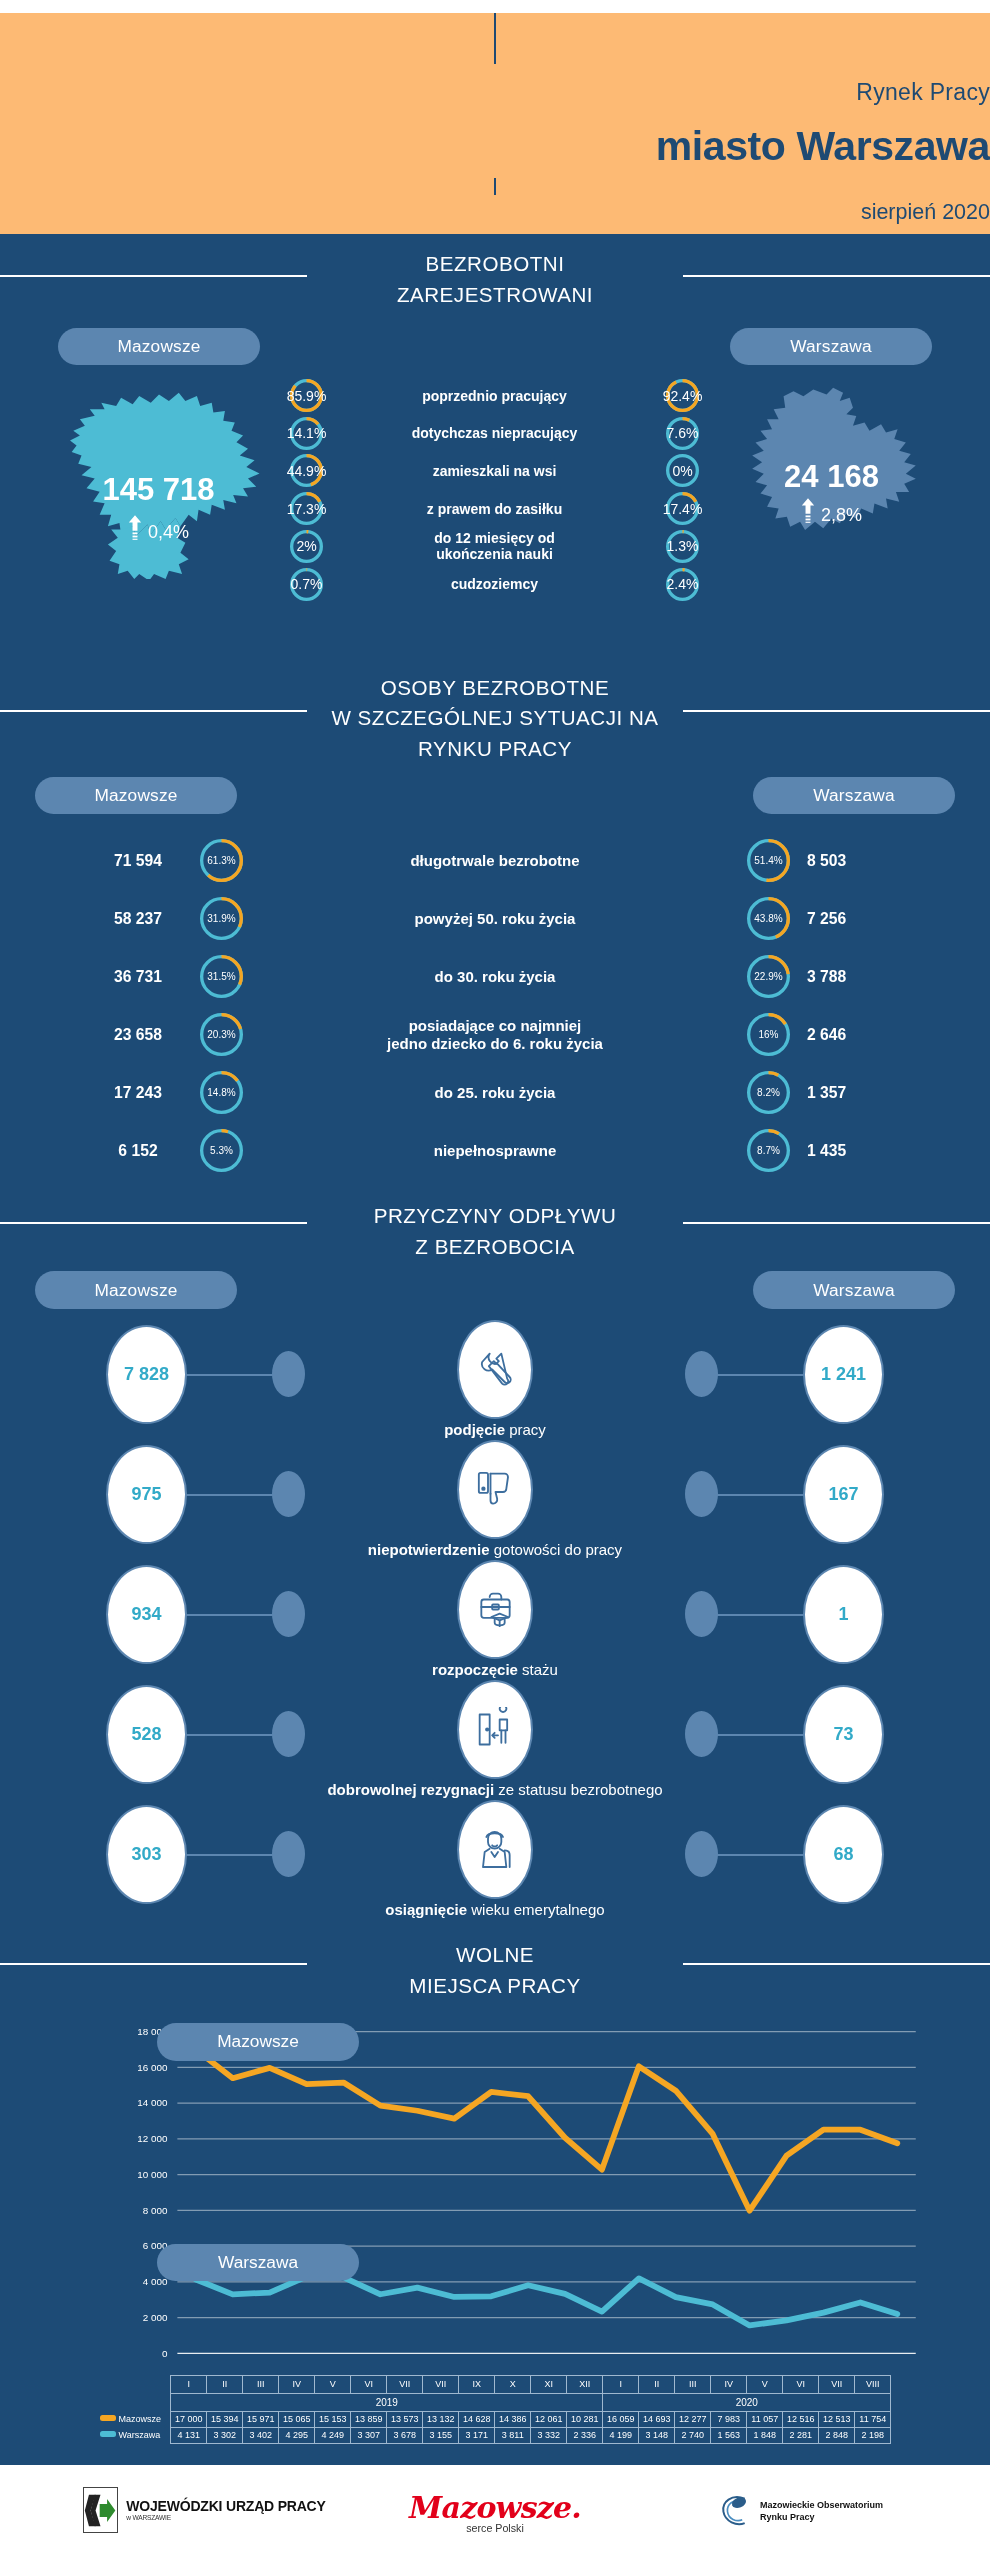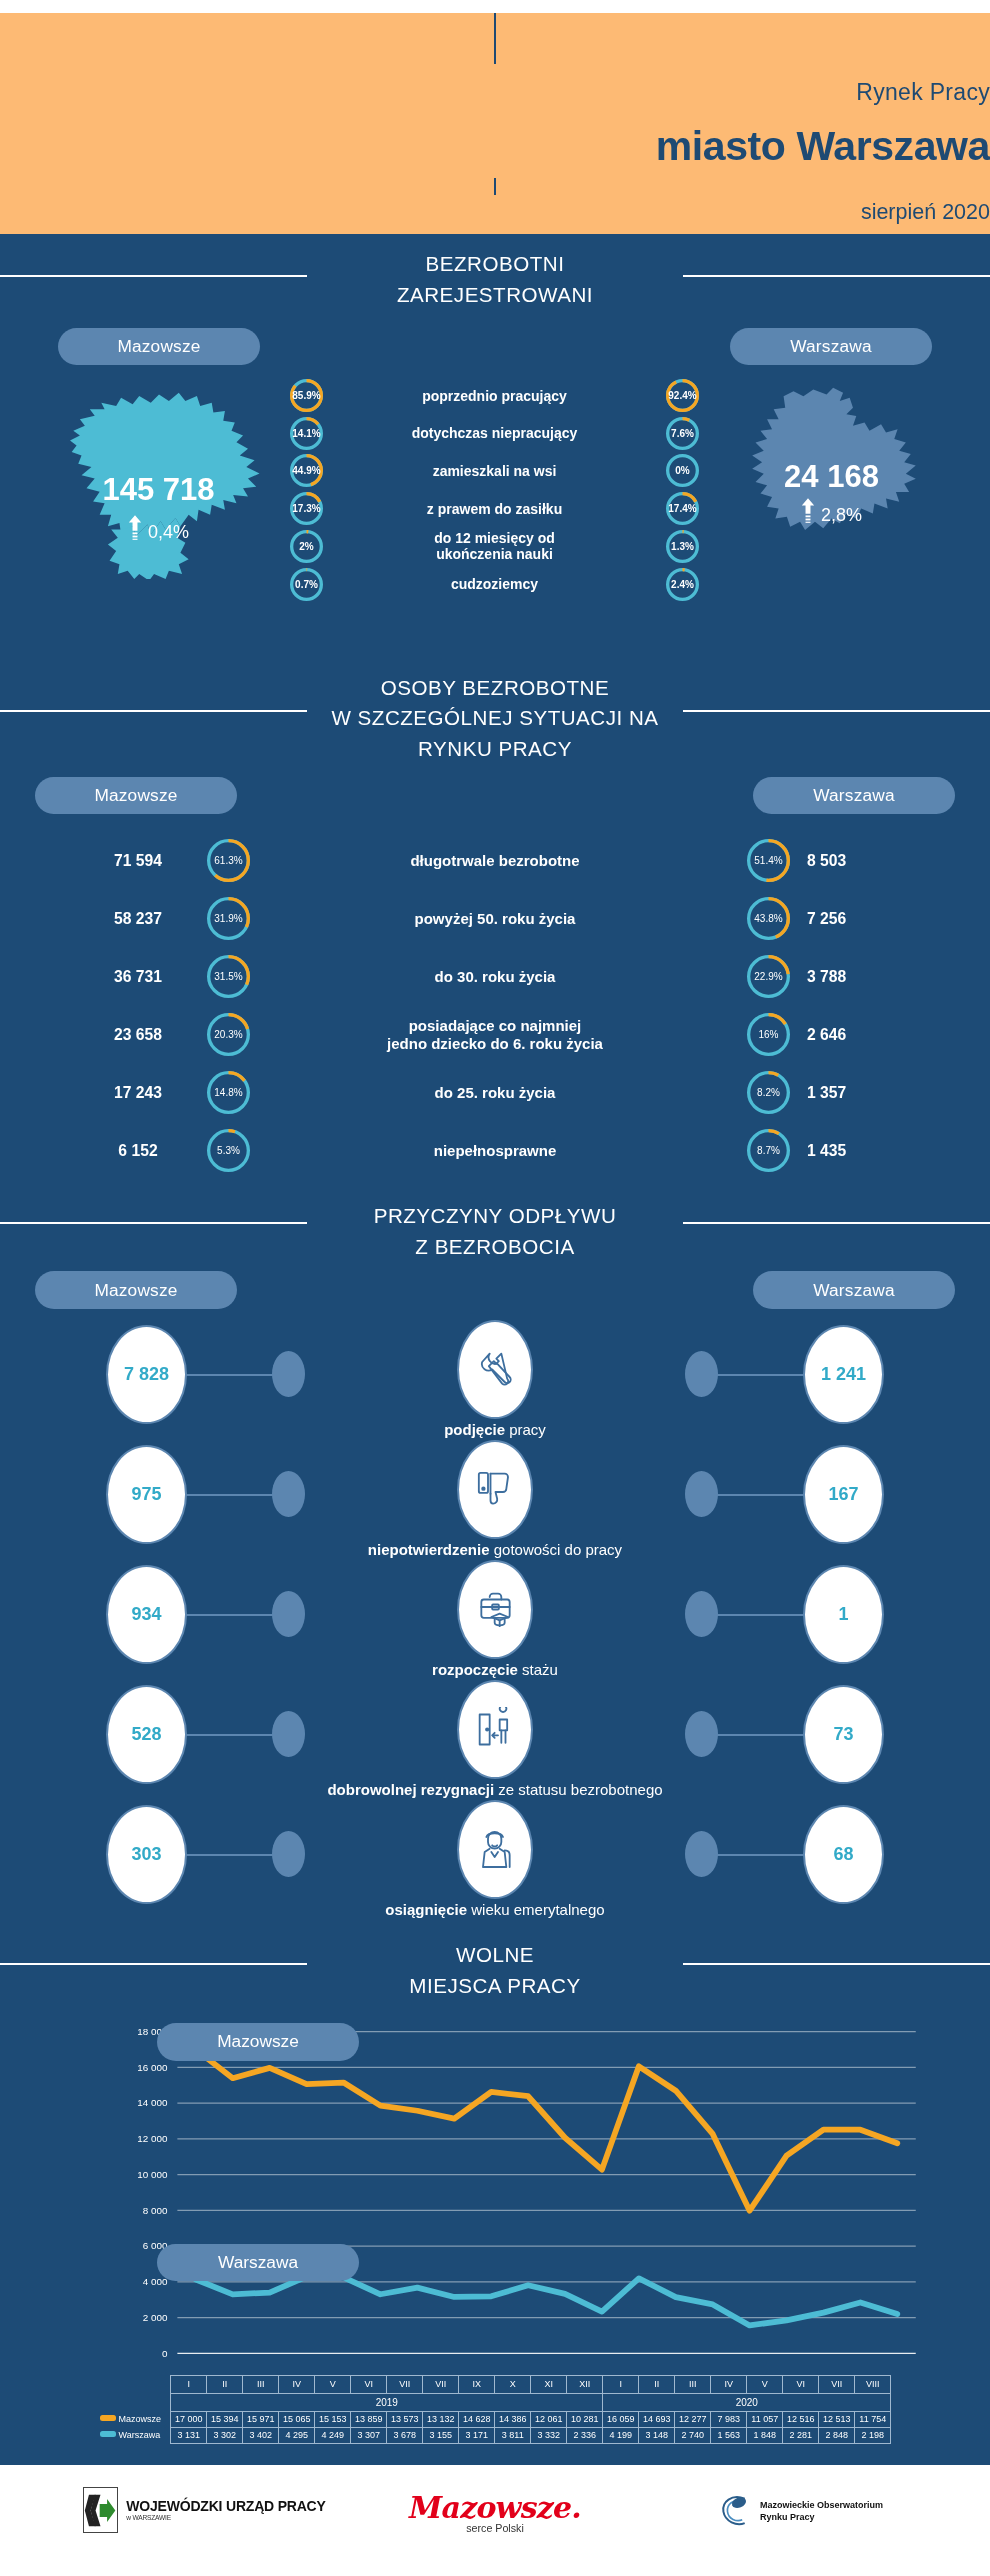--- a/index.html
+++ b/index.html
@@ -116,40 +116,40 @@
   .drow .lbl {
     flex: 1; text-align: center; color: #ffffff;
     font-size: 14px; font-weight: 700; line-height: 1.15;
     padding: 0 6.6px;
   }
   .donut { position: relative; width: 33px; height: 33px; flex: 0 0 33px; }
   .donut svg { display: block; }
   .donut .dtxt {
     position: absolute; inset: 0; display: flex;
     align-items: center; justify-content: center;
-    color: #ffffff; font-size: 10px; font-weight: 700;
+    color: #ffffff; font-size: 14px; font-weight: 400;
   }
 
   
   .ss-rows { margin-top: 10px; }
   .ssrow {
     display: flex; align-items: center; height: 58px;
     padding: 0 76px;
   }
   .ssrow .num {
     color: #ffffff; font-size: 15.7px; font-weight: 700;
     width: 124px;
   }
   .ssrow .num.l { text-align: center; }
   .ssrow .num.r { text-align: left; padding-left: 17px; }
   .ssrow .lbl {
     flex: 1; text-align: center; color: #ffffff;
     font-size: 15px; font-weight: 700; line-height: 1.2;
   }
-  .donut-lg { position: relative; width: 43px; height: 43px; flex: 0 0 43px; margin-left: 7px; }
+  .donut-lg { position: relative; width: 43px; height: 43px; flex: 0 0 43px; }
   .donut-lg .dtxt {
     position: absolute; inset: 0; display: flex;
     align-items: center; justify-content: center;
     color: #ffffff; font-size: 10px;
   }
 
   
   .of-rows { margin-top: 3.3px; }
   .ofrow { position: relative; height: 120px; }
   .ofcirc {
@@ -710,21 +710,21 @@
             <td class="val">12 277</td>
             <td class="val">7 983</td>
             <td class="val">11 057</td>
             <td class="val">12 516</td>
             <td class="val">12 513</td>
             <td class="val">11 754</td>
           </tr>
           <tr>
             <td class="sw"><span class="swatch" style="background:#4dbcd4"></span></td>
             <td class="nm">Warszawa</td>
-            <td class="val">3 131</td>
+            <td class="val">4 131</td>
             <td class="val">3 302</td>
             <td class="val">3 402</td>
             <td class="val">4 295</td>
             <td class="val">4 249</td>
             <td class="val">3 307</td>
             <td class="val">3 678</td>
             <td class="val">3 155</td>
             <td class="val">3 171</td>
             <td class="val">3 811</td>
             <td class="val">3 332</td>

